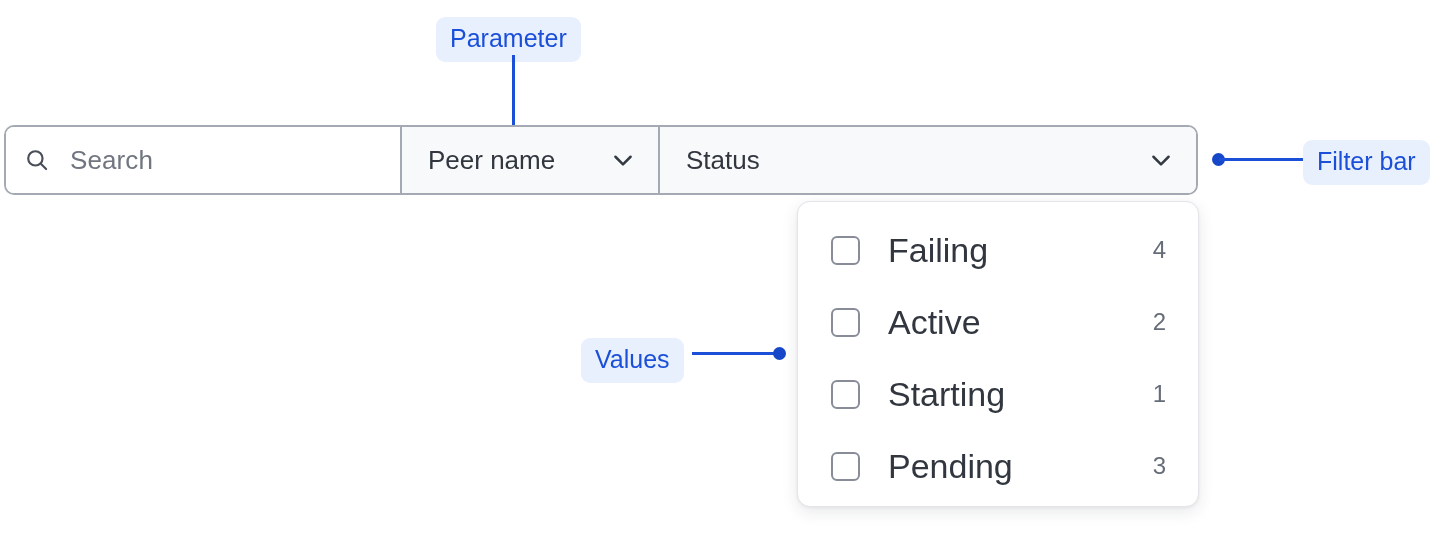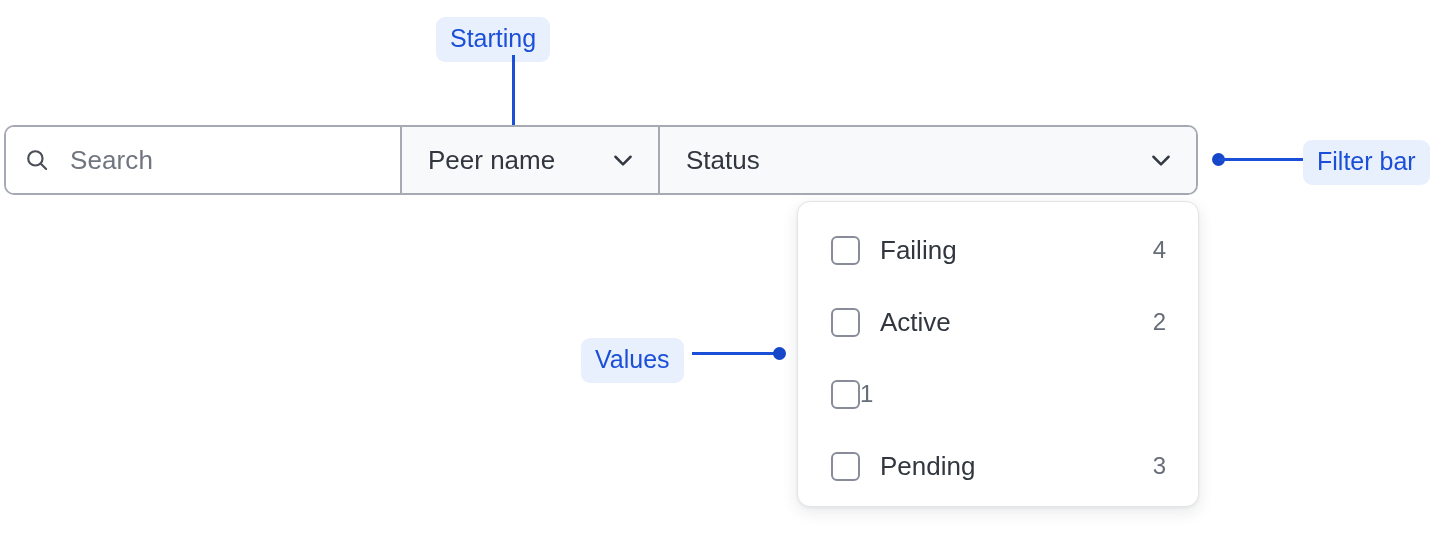--- a/index.html
+++ b/index.html
@@ -134,38 +134,38 @@
   .dd-check {
     width: 29px;
     height: 29px;
     flex: none;
     border: 2px solid #878c98;
     border-radius: 6px;
     background: #ffffff;
     box-sizing: border-box;
   }
   .dd-label {
-    margin-left: 20px;
-    font-size: 26px;
+    margin-left: 28px;
+    font-size: 34px;
     color: #31363f;
     line-height: 1;
     flex: 1 1 auto;
     white-space: nowrap;
   }
   .dd-count {
     font-size: 24px;
     color: #666c78;
     line-height: 1;
     white-space: nowrap;
   }
 </style>
 </head>
 <body>
 
-<div class="anno-pill" style="left:436px; top:17px;">Starting</div>
+<div class="anno-pill" style="left:436px; top:17px;">Parameter</div>
 <div class="anno-line vert" style="left:512px; top:55px; height:88px;"></div>
 <div class="anno-dot" style="left:507px; top:137px;"></div>
 
 <div class="anno-dot" style="left:1212px; top:153px;"></div>
 <div class="anno-line horz" style="left:1219px; top:158px; width:84px;"></div>
 <div class="anno-pill" style="left:1303px; top:140px;">Filter bar</div>
 
 <div class="anno-pill" style="left:581px; top:338px;">Values</div>
 <div class="anno-line horz" style="left:692px; top:352px; width:85px;"></div>
 <div class="anno-dot" style="left:773px; top:347px;"></div>
@@ -206,20 +206,21 @@
   </div>
 
   <div class="dd-row">
     <span class="dd-check"></span>
     <span class="dd-label">Active</span>
     <span class="dd-count">2</span>
   </div>
 
   <div class="dd-row">
     <span class="dd-check"></span>
+    <span class="dd-label">Starting</span>
     <span class="dd-count">1</span>
   </div>
 
   <div class="dd-row">
     <span class="dd-check"></span>
     <span class="dd-label">Pending</span>
     <span class="dd-count">3</span>
   </div>
 
 </div>

